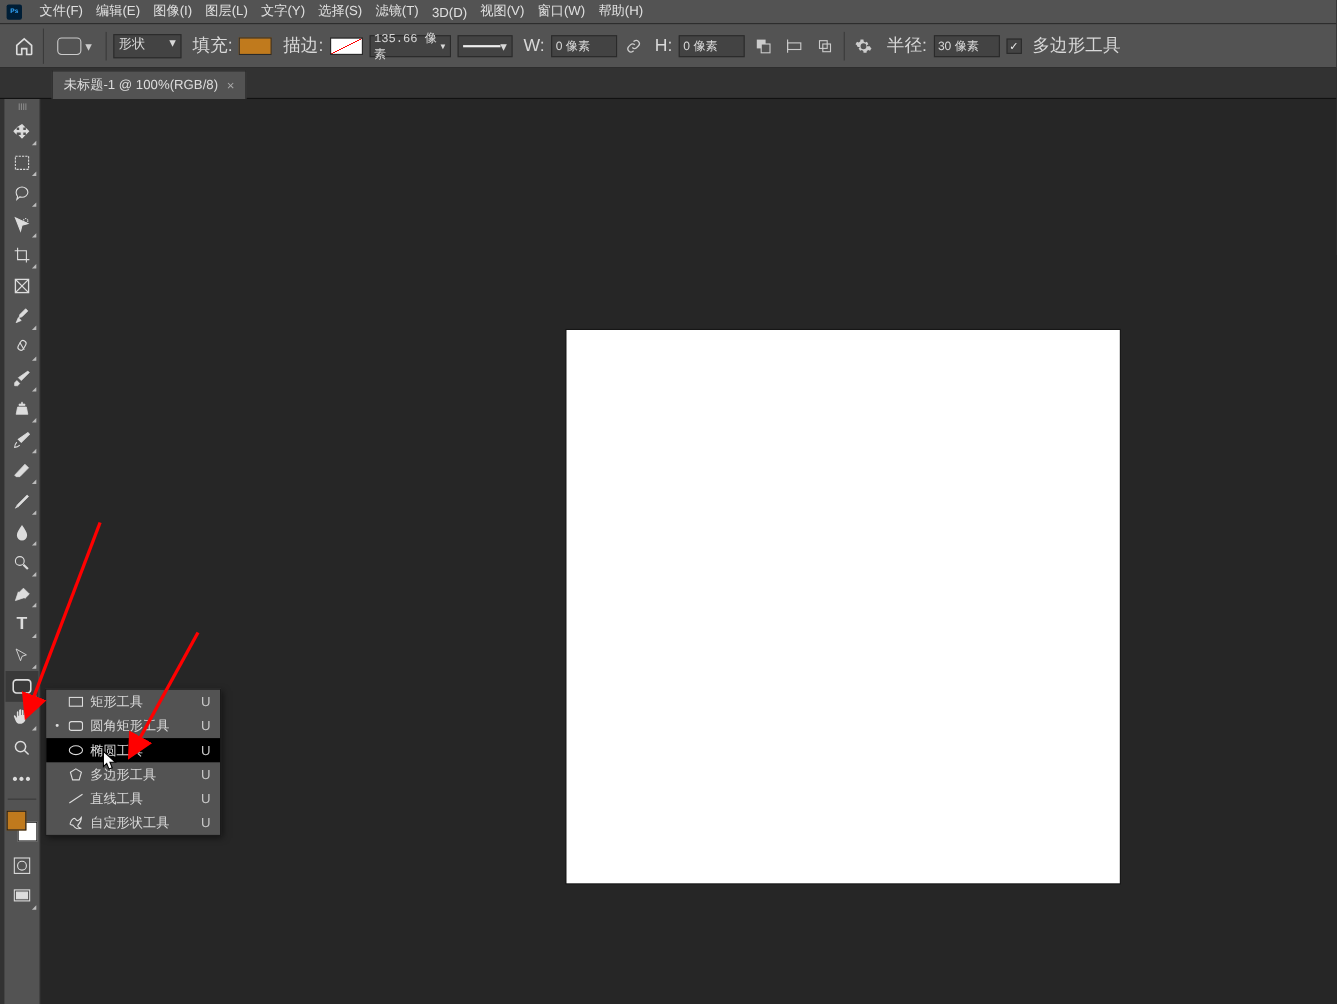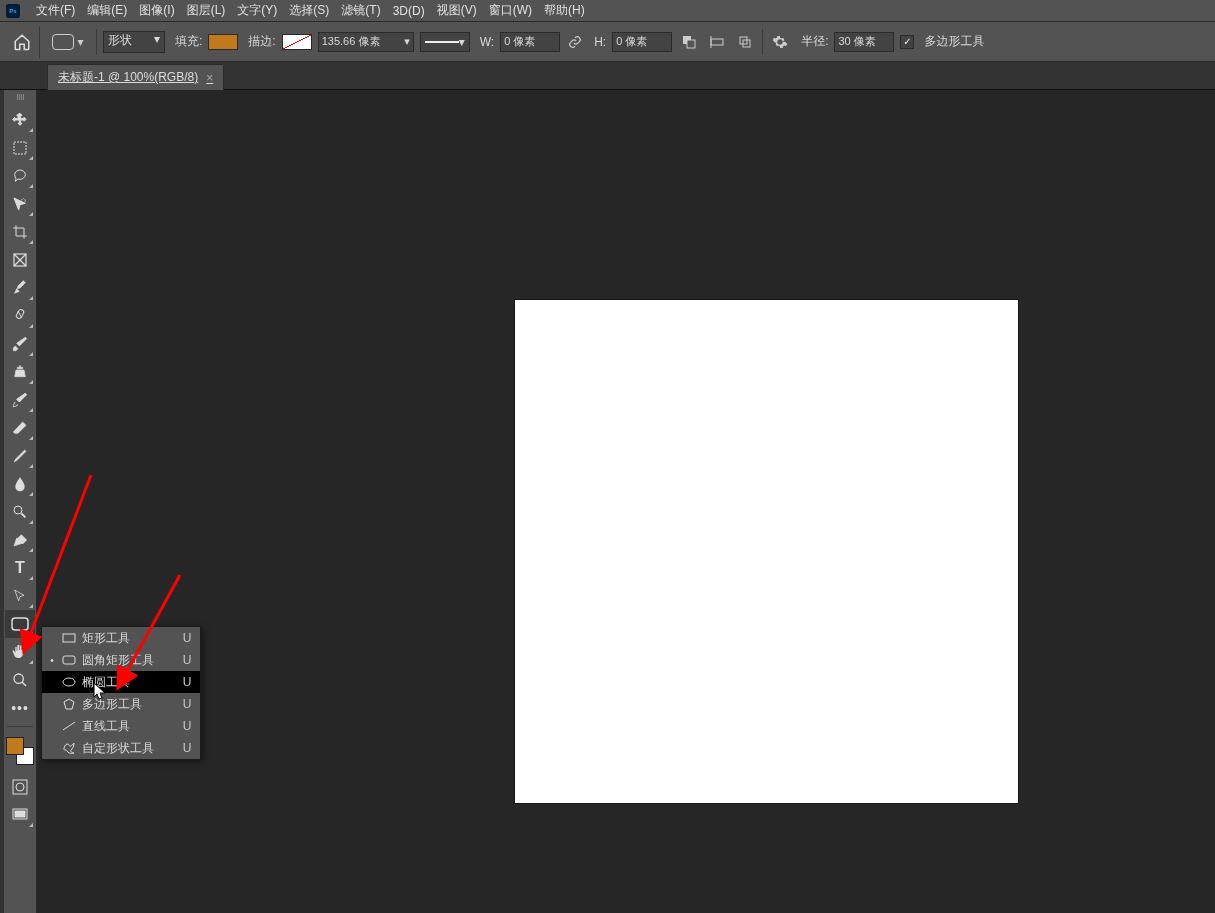--- a/index.html
+++ b/index.html
@@ -6,32 +6,32 @@
   html, body { width: 1215px; height: 913px; overflow: hidden; background: #323232; font-family: "Microsoft YaHei", Arial, sans-serif; color: #d8d8d8; font-size: 12px; }
   .menubar { height: 22px; background: #535353; display: flex; align-items: center; padding-left: 6px; border-bottom: 1px solid #2a2a2a; }
   .menubar .ps-icon { width: 14px; height: 14px; background: #001e36; border-radius: 2px; display: flex; align-items: center; justify-content: center; margin-right: 10px; }
   .menubar .ps-icon span { font-size: 6px; color:#31a8ff; font-weight:bold; }
   .menubar .menu-item { padding: 0 6px; cursor: default; font-size: 12px; color:#e0e0e0;}
   .optbar { height: 40px; background: #535353; display: flex; align-items: center; padding-left: 4px; border-bottom: 1px solid #2a2a2a; gap:6px;}
   .optbar .home-btn { width:36px; height:32px; display:flex; align-items:center; justify-content:center; border-right:1px solid #3a3a3a;}
   .optbar .tool-preview { width:44px; height:28px; display:flex; align-items:center; justify-content:center;}
   .optbar .tool-preview-inner { width:22px; height:16px; border:1.5px solid #ccc; border-radius:4px;}
   .optbar .dropdown { height:22px; background:#434343; border:1px solid #2a2a2a; display:flex; align-items:flex-start; padding:0 4px; font-size:12px;}
-  .optbar .lbl { font-size:12px; color:#d8d8d8; margin-left:4px;}
+  .optbar .lbl { font-size:16px; color:#d8d8d8; margin-left:4px;}
   .optbar .swatch { width:30px; height:16px; border:1px solid #2a2a2a; display:inline-block;}
   .optbar .swatch.fill { background:#c07a1d;}
   .optbar .swatch.stroke { background:linear-gradient(to bottom right, #fff 48%, #f00 48%, #f00 52%, #fff 52%);}
   .optbar .num-input { width:60px; height:20px; background:#434343; border:1px solid #2a2a2a; color:#d8d8d8; font-size:11px; padding:0 3px; display:flex; align-items:center;}
   .optbar .stroke-style { width:50px; height:20px; background:#434343; border:1px solid #2a2a2a; display:flex; align-items:center; padding:0 4px;}
   .optbar .stroke-line { width:34px; height:2px; background:#eee;}
   .optbar .link-icon { width:18px; height:18px; display:flex; align-items:center; justify-content:center;}
   .optbar .icon-btn { width:22px; height:22px; display:flex; align-items:center; justify-content:center;}
   .optbar .chk { width:14px; height:14px; background:#434343; border:1px solid #2a2a2a; display:flex; align-items:center; justify-content:center;}
   .optbar .chk::after{ content:"✓"; color:#eee; font-size:10px;}
-  .tab-strip { height:28px; background:#323232; display:flex; align-items:flex-end; border-bottom:1px solid #111; padding-left:47px;text-decoration:underline;}
+  .tab-strip { height:28px; background:#323232; display:flex; align-items:flex-end; border-bottom:1px solid #111; padding-left:47px;}
   .doc-tab { height:26px; background:#535353; display:flex; align-items:center; padding:0 10px; font-size:12px; color:#ddd; border:1px solid #2a2a2a; border-bottom:none; position:relative; top:1px;}
   .doc-tab .close-x { margin-left:8px; color:#aaa; font-size:12px;}
   .main { display:flex; height:863px; }
   .side-rail { width:4px; background:#323232;}
   .toolbox { width:33px; background:#535353; display:flex; flex-direction:column; align-items:center; padding-top:4px; border-right:1px solid #2a2a2a; position:relative;}
   .tbox-handle { width:30px; height:10px; display:flex; justify-content:center; gap:1px; margin-bottom:2px;}
   .tbox-handle span{ width:1px; height:6px; background:#888;}
   .tool-btn { width:30px; height:28px; display:flex; align-items:center; justify-content:center; cursor:default; position:relative;}
   .tool-btn.active::before { content:""; position:absolute; left:0; top:0; right:0; bottom:0; background:#3a3a3a;}
   .tool-btn svg, .tool-btn .glyph { position:relative; z-index:1;}
@@ -84,21 +84,21 @@
   </div>
   <div style="width:1px;height:26px;background:#3a3a3a;"></div>
   <div class="dropdown" style="width:62px;">
     <span>形状</span>
     <span style="margin-left:auto;">▾</span>
   </div>
   <span class="lbl">填充:</span>
   <div class="swatch fill"></div>
   <span class="lbl">描边:</span>
   <div class="swatch stroke"></div>
-  <div class="num-input" style="width:96px;">
+  <div class="num-input" style="width:74px;font-family:Liberation Mono, monospace;">
     <span>135.66 像素</span>
       <span style="margin-left:auto;">▾</span>
   </div>
   <div class="stroke-style">
       <div class="stroke-line"></div>
       <span style="margin-left:auto;">▾</span>
     </div>
   <span class="lbl">W:</span>
   <div class="num-input">0 像素</div>
   <div class="link-icon">

